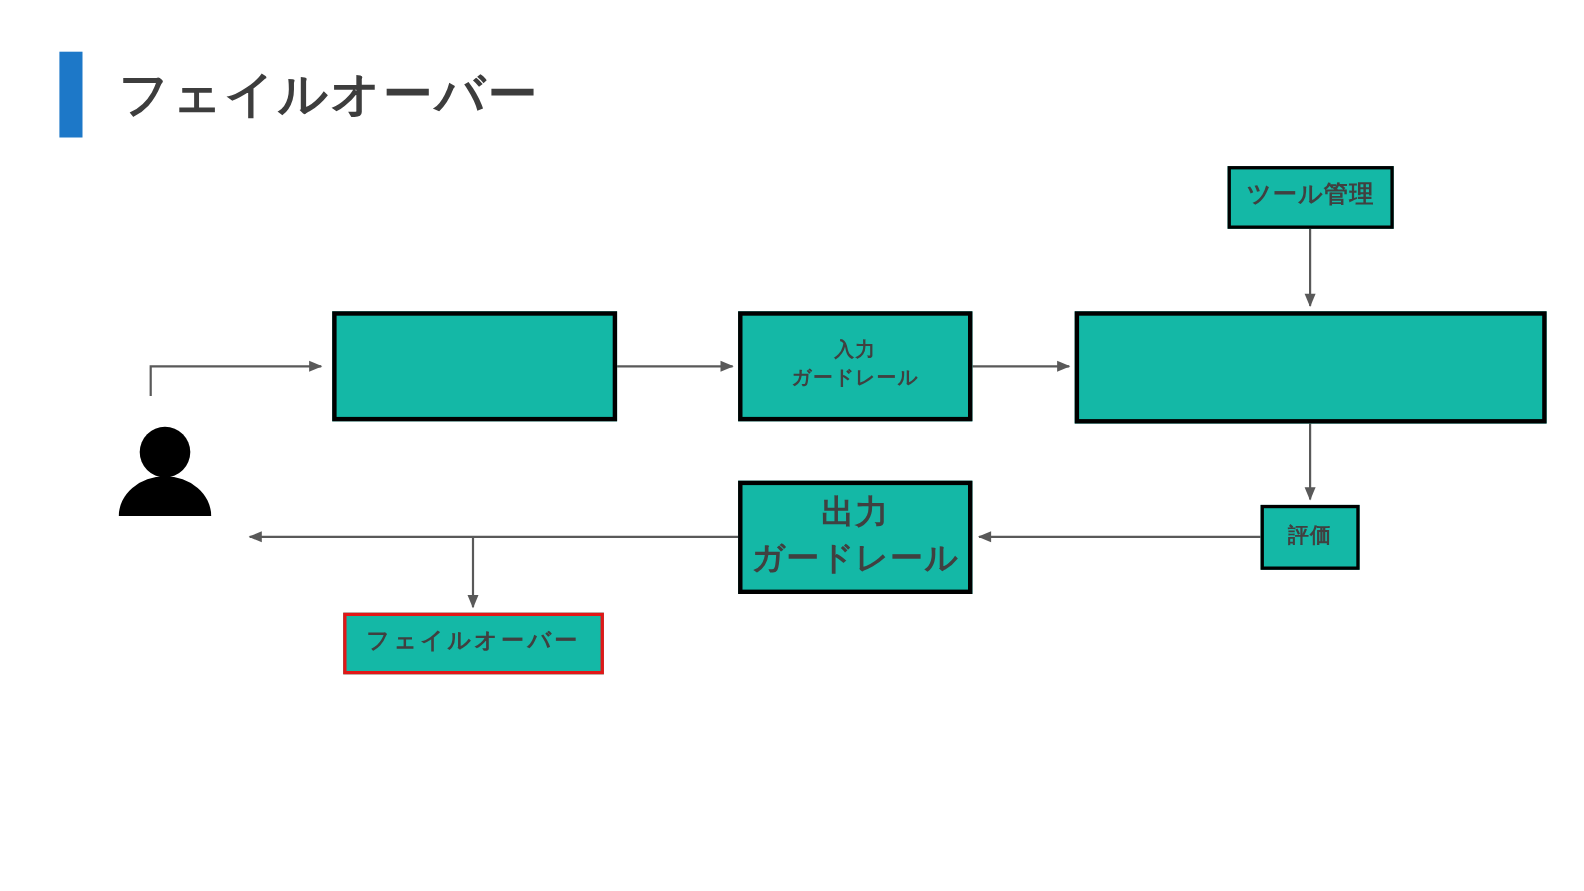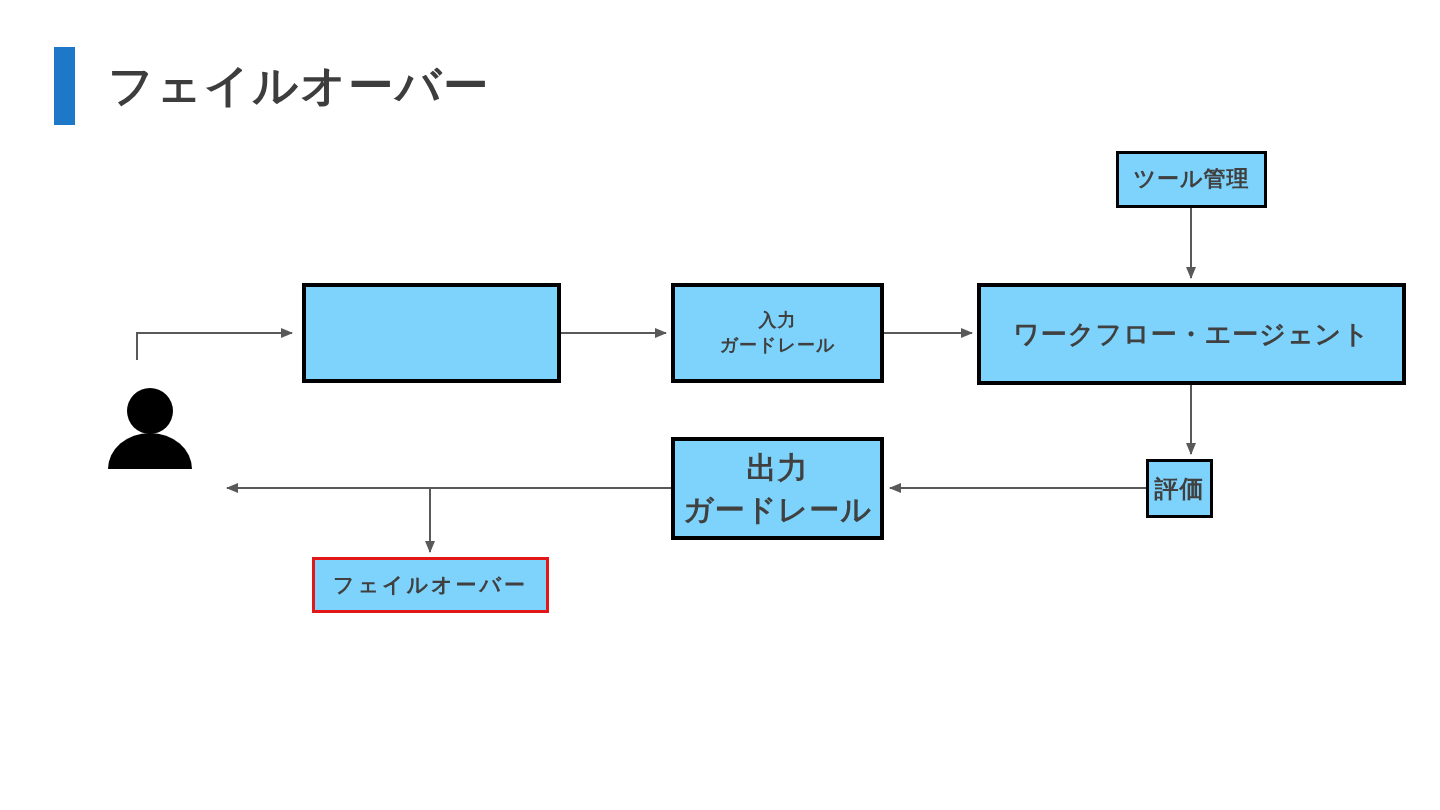--- a/index.html
+++ b/index.html
@@ -39,39 +39,40 @@
     white-space: nowrap;
   }
 
   
   .diagram { position: absolute; inset: 0; }
   .connector-layer { position: absolute; inset: 0; width: 1440px; height: 810px; }
   .conn { stroke: var(--connector); stroke-width: 2; fill: none; }
 
   .node {
     position: absolute;
-    background: #7dd3fc;
+    background: #14b8a6;
     border: 4px solid var(--node-border);
     color: var(--node-text);
     font-weight: bold;
     display: flex;
     flex-direction: column;
     align-items: center;
     justify-content: center;
     text-align: center;
     white-space: nowrap;
+    font-family: Liberation Mono, monospace;
   }
   .node .l { line-height: 1.4; letter-spacing: 1px; }
 
   .n-tool     { left: 1092px; top: 151px; width: 151px; height: 57px;  border-width: 3px; font-size: 22px; }
   .n-context  { left: 278px;  top: 283px; width: 259px; height: 100px; font-size: 26px; }
   .n-input    { left: 647px;  top: 283px; width: 213px; height: 100px; font-size: 18px; }
   .n-workflow { left: 953px;  top: 283px; width: 429px; height: 102px; font-size: 26px; }
   .n-output   { left: 647px;  top: 437px; width: 213px; height: 103px; font-size: 30px; }
-  .n-eval     { left: 1122px; top: 459px; width: 67px;  height: 59px;  border-width: 3px; font-size: 24px; }
+  .n-eval     { left: 1122px; top: 459px; width: 90px;  height: 59px;  border-width: 3px; font-size: 19px; }
   .n-failover {
     left: 288px; top: 557px; width: 237px; height: 56px;
     border: 3px solid var(--highlight-border);
     font-size: 21px;
   }
   .n-failover .l { letter-spacing: 3px; }
 </style>
 </head>
 <body>
 
@@ -110,21 +111,20 @@
 
     <div class="node n-context">
     </div>
 
     <div class="node n-input">
       <span class="l">入力</span>
       <span class="l">ガードレール</span>
     </div>
 
     <div class="node n-workflow">
-      <span class="l">ワークフロー・エージェント</span>
     </div>
 
     <div class="node n-output">
       <span class="l">出力</span>
       <span class="l">ガードレール</span>
     </div>
 
     <div class="node n-eval">
       <span class="l">評価</span>
     </div>

